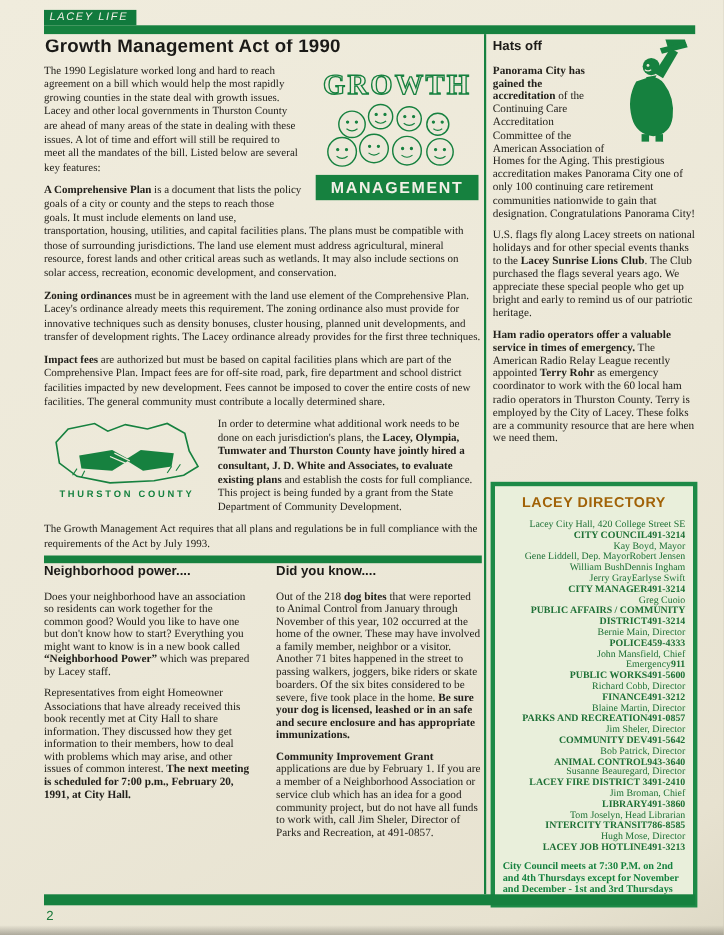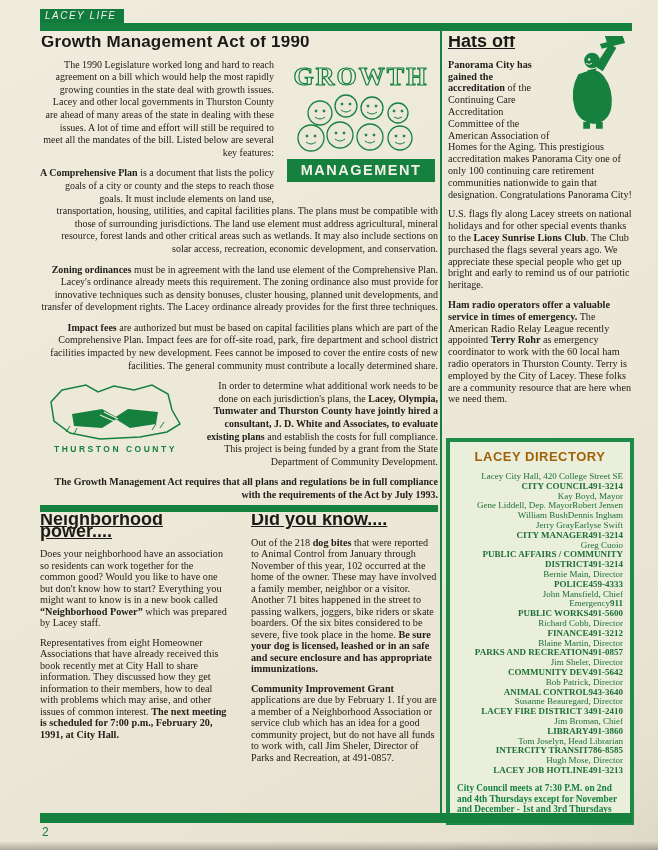--- a/index.html
+++ b/index.html
@@ -18,28 +18,28 @@
   }
   .bar{position:absolute;background:#16813f;}
   .bar-top{left:40px;top:23px;width:592px;height:8px;}
   .bar-mid{left:40px;top:505px;width:398px;height:7px;}
   .bar-bottom{left:40px;top:813px;width:592px;height:10px;}
   .vrule{position:absolute;left:440px;top:31px;width:2px;height:782px;background:#16813f;}
   .pagenum{position:absolute;left:42px;top:825px;color:#1c7a3c;font-size:12px;font-family:"Liberation Sans",sans-serif;}
 
   h1,h2{font-family:"Liberation Sans",sans-serif;color:#1b1a17;}
   h1{font-size:17px;margin:0 1px 10px;letter-spacing:.2px;}
-  h2{font-size:18px;margin:0 0 11px;text-decoration:underline;}
+  h2{font-size:12px;margin:0 0 11px;}
 
   .left-main{position:absolute;left:40px;top:36px;width:398px;height:470px;overflow:hidden;
     font-size:10px;line-height:12.6px;}
-  .left-main p{margin:0 0 8px;text-align:right;}
+  .left-main p{margin:0 0 8px;}
   .growth-illo{float:right;width:154px;height:126px;margin:2px 0 6px 10px;}
   .thurston-logo{float:left;width:150px;height:74px;margin:2px 8px 2px 0;}
-  .clearboth{clear:both;font-weight:bold;}
+  .clearboth{clear:both;}
 
   .bottom-cols{position:absolute;left:40px;top:514px;width:398px;height:296px;overflow:hidden;
     display:flex;gap:24px;}
   .bottom-col{width:193px;font-size:10.2px;line-height:11.5px;}
   .bottom-col p{margin:0 0 8px;}
 
   .right-col{position:absolute;left:448px;top:36px;width:184px;height:400px;overflow:hidden;
     font-size:10.2px;line-height:11.8px;}
   .right-col p{margin:0 0 8px;}
   .hats-figure{float:right;width:78px;height:100px;margin:-6px 0 2px 4px;}

